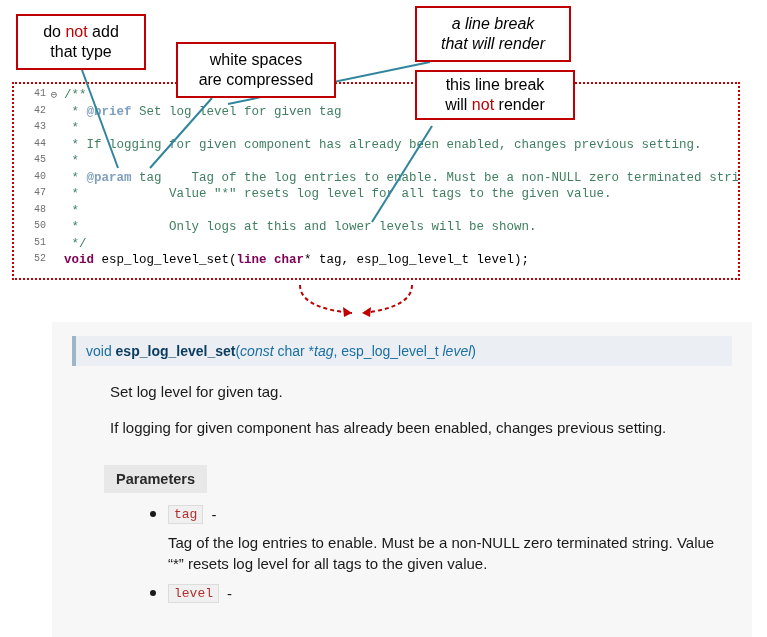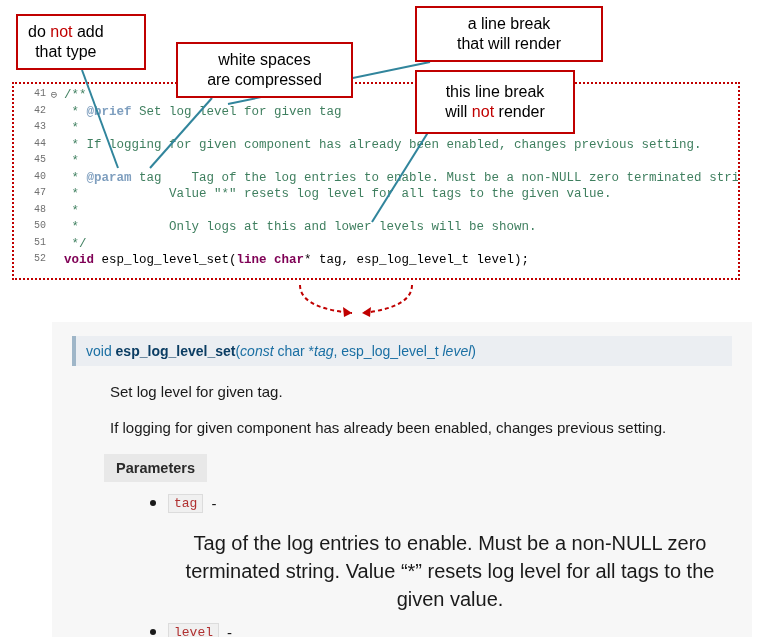--- a/index.html
+++ b/index.html
@@ -32,44 +32,46 @@
     color: #c00000;
   }
 
   #callout-datatype {
     left: 16px;
     top: 14px;
     width: 130px;
     height: 56px;
     display: flex;
     align-items: center;
+    justify-content: center;
   }
   #callout-whitespace {
     left: 176px;
     top: 42px;
-    width: 177px;
+    width: 160px;
     height: 56px;
     display: flex;
     align-items: center;
     justify-content: center;
   }
   #callout-linebreak-render {
     left: 415px;
     top: 6px;
-    width: 188px;
+    width: 156px;
     height: 56px;
     display: flex;
     align-items: center;
     justify-content: center;
+    font-style: italic;
   }
   #callout-linebreak-norender {
     left: 415px;
     top: 70px;
     width: 160px;
-    height: 64px;
+    height: 50px;
     display: flex;
     align-items: center;
     justify-content: center;
   }
 
   
   #leader-lines {
     position: absolute;
     left: 0; top: 0;
     width: 767px;
@@ -190,21 +192,21 @@
     font-weight: normal;
   }
   .doc-para {
     font-size: 15px;
     color: #1a1a1a;
     margin: 16px 0 0 38px;
     line-height: 1.35;
   }
   .doc-section-title {
     display: inline-block;
-    margin: 15px 0 0 32px;
+    margin: 26px 0 0 32px;
     background: #e8e8e8;
     color: #2a2a2a;
     font-size: 14.5px;
     font-weight: bold;
     padding: 6px 12px;
   }
   .doc-list {
     margin: 12px 0 0 0;
     padding: 0;
     list-style: none;
@@ -234,26 +236,25 @@
     color: #b03030;
     background: #f0f0f0;
     border: 1px solid #dcdcdc;
     padding: 1px 5px;
   }
   .param-dash {
     margin-left: 8px;
     color: #1a1a1a;
   }
   .param-desc {
-    margin: 16px 0 0 96px;
-    font-size: 20px;
+    margin: 8px 0 0 96px;
+    font-size: 15px;
     color: #1a1a1a;
     line-height: 1.4;
     max-width: 600px;
-    text-align: center;
   }
 </style>
 </head>
 <body>
 
 <svg id="leader-lines">
 
   <line x1="212" y1="98" x2="150" y2="168" stroke="#31859c" stroke-width="2"></line>
 
   <line x1="430" y1="62" x2="228" y2="104" stroke="#31859c" stroke-width="2"></line>

